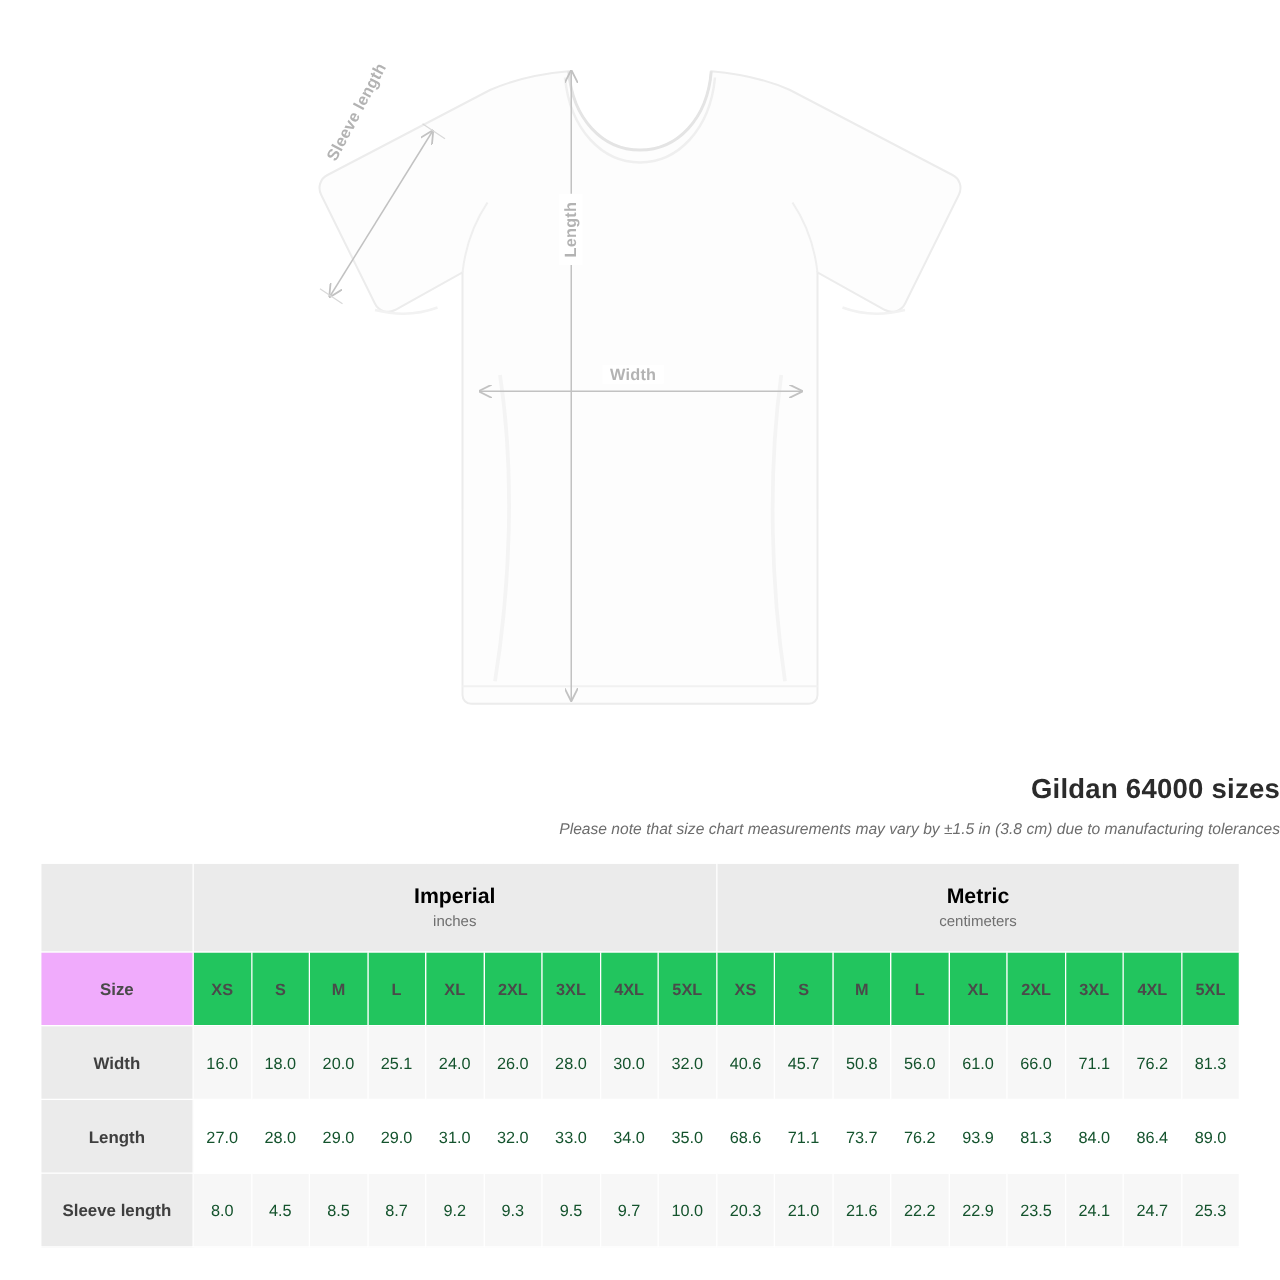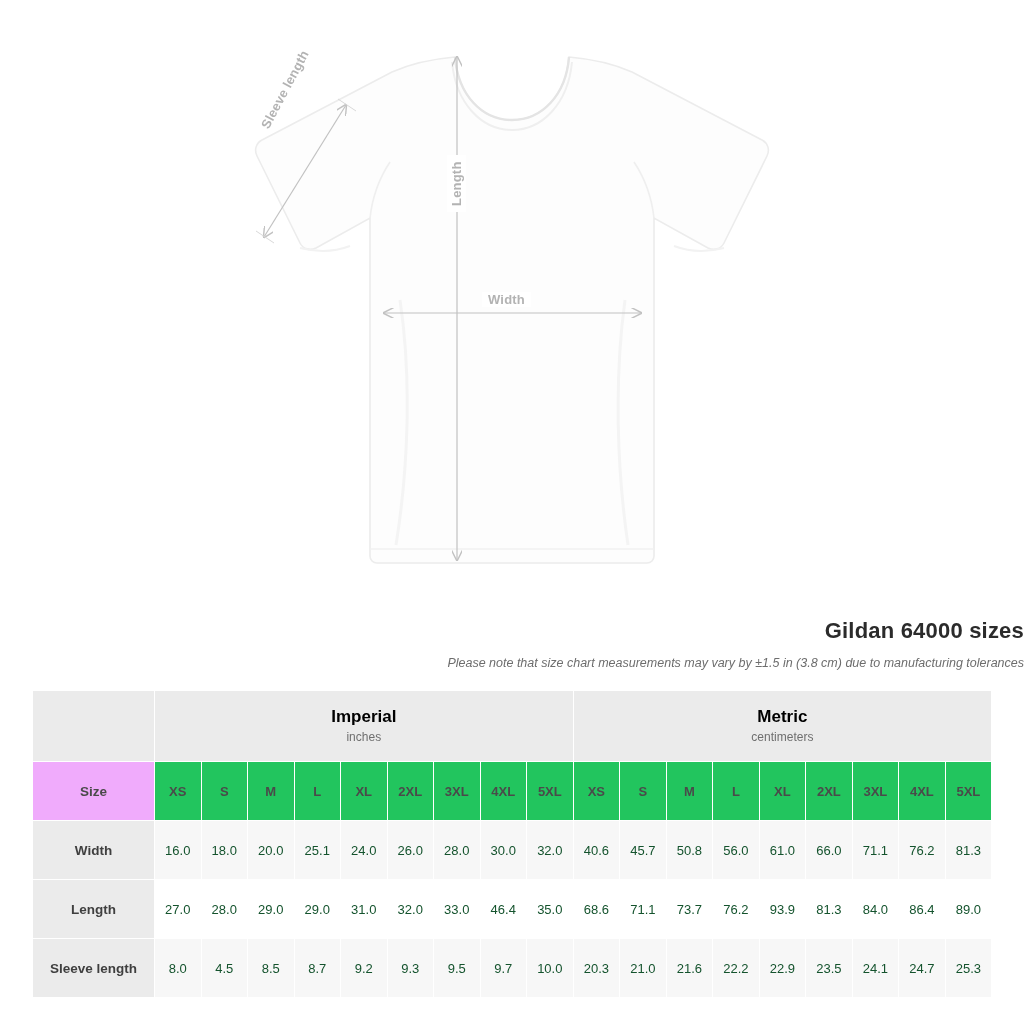--- a/index.html
+++ b/index.html
@@ -300,21 +300,21 @@
 
         <tr class="data-row">
           <td class="rowlabel">Length</td>
           <td class="val">27.0</td>
           <td class="val">28.0</td>
           <td class="val">29.0</td>
           <td class="val">29.0</td>
           <td class="val">31.0</td>
           <td class="val">32.0</td>
           <td class="val">33.0</td>
-          <td class="val">46.4</td>
+          <td class="val">34.0</td>
           <td class="val">35.0</td>
           <td class="val">68.6</td>
           <td class="val">71.1</td>
           <td class="val">73.7</td>
           <td class="val">76.2</td>
           <td class="val">93.9</td>
           <td class="val">81.3</td>
           <td class="val">84.0</td>
           <td class="val">86.4</td>
           <td class="val">89.0</td>

